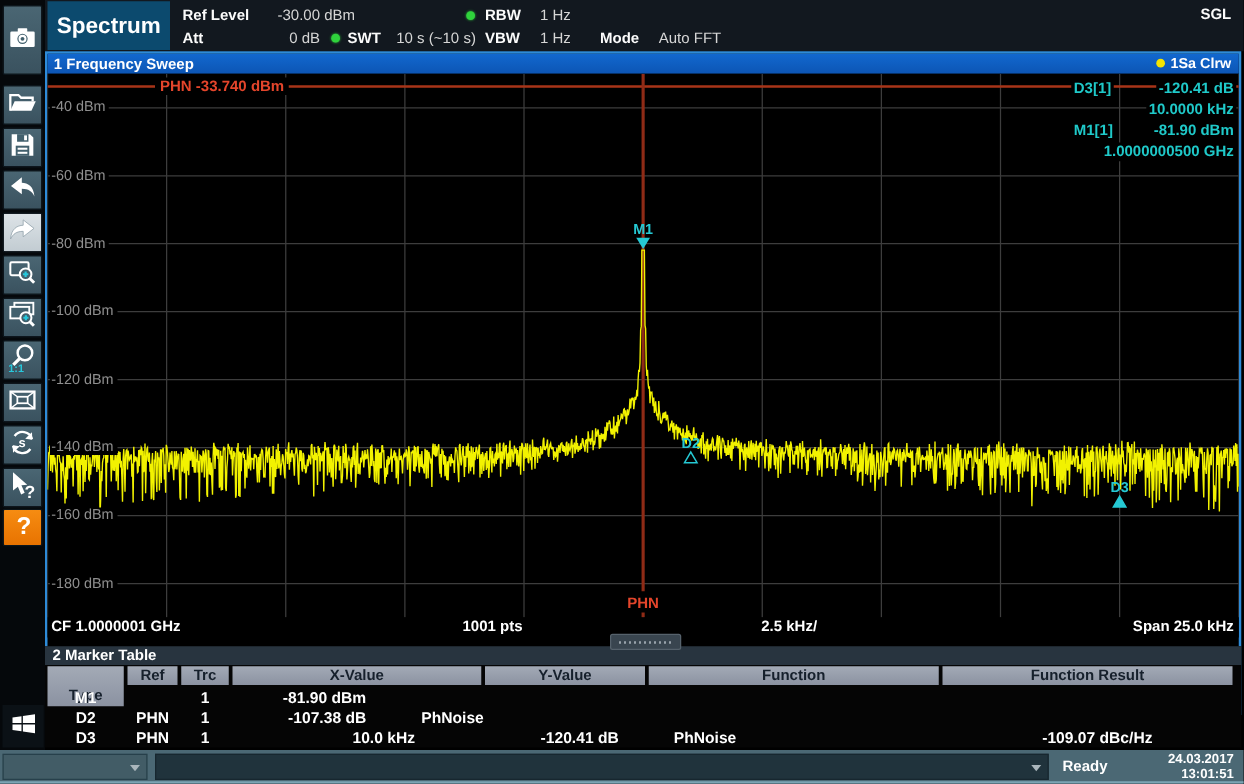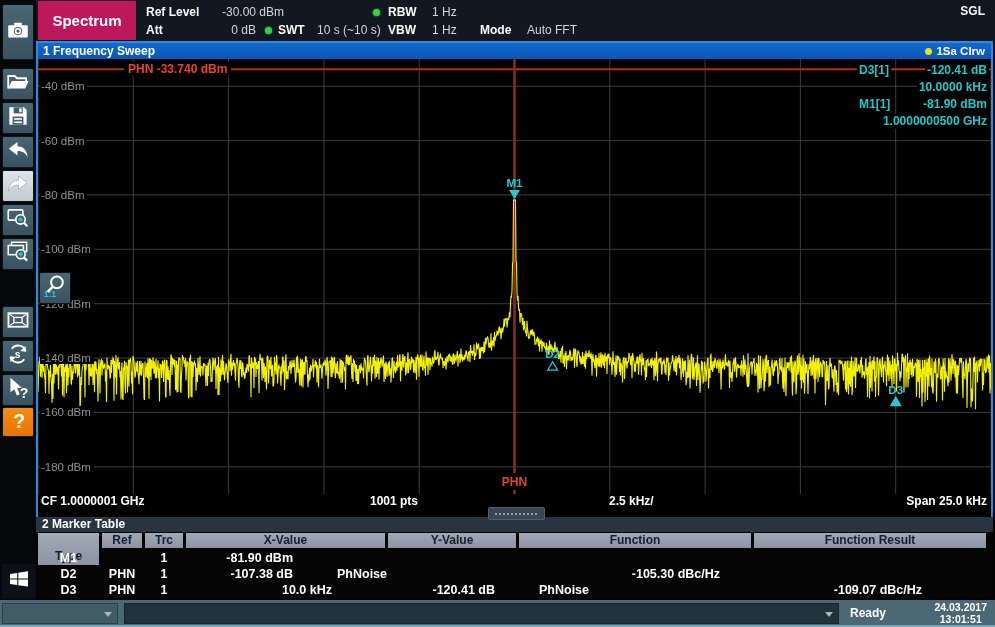--- a/index.html
+++ b/index.html
@@ -10,21 +10,21 @@
 #sidebar { position:absolute; left:0; top:0; width:36px; height:600px; background:#05080b; z-index:5; }
 .sbtn { position:absolute; left:2px; width:32px; height:32px; background:linear-gradient(#4a6673,#3a525f); border:1px solid #0c151b; border-radius:2px; display:flex; align-items:center; justify-content:center; }
 .sbtn svg { width:26px; height:26px; }
 .sbtn.hl { background:linear-gradient(#dde3e7,#c2ccd2); }
 .sbtn.orange { background:linear-gradient(#f68c12,#e87300); }
 
 
 #header { position:absolute; left:36px; top:0; width:959px; height:41px; background:#12181f; color:#e8e8e8; font-size:12px; }
 #header .lbl { font-weight:bold; color:#fbfbfb; position:absolute; }
 #header .val { color:#d6d6d6; position:absolute; }
-#spectrum-tab { position:absolute; left:2px; top:1px; width:98px; height:39px; background:#be185d; display:flex; align-items:center; justify-content:center; font-weight:bold; color:#fff; font-size:15px; }
+#spectrum-tab { position:absolute; left:2px; top:1px; width:98px; height:39px; background:#0c4a6e; display:flex; align-items:center; justify-content:center; font-weight:bold; color:#fff; font-size:18px; }
 .led { position:absolute; width:7px; height:7px; border-radius:50%; background:#2fd23c; box-shadow:0 0 2px #2fd23c; }
 
 
 #sweep-window { position:absolute; left:36px; top:41px; width:957px; height:531px; border:2px solid #2e8bd8; background:#000; }
 #sweep-title { position:absolute; left:0; top:0; width:953px; height:16px; background:linear-gradient(#1268cf,#0c55b4); color:#fff; font-size:12px; font-weight:bold; line-height:16px; padding-left:5px; }
 #trace-badge { position:absolute; right:6px; top:0; height:16px; line-height:16px; font-size:11.5px; color:#fff; font-weight:bold; }
 #trace-badge .dot { display:inline-block; width:7px; height:7px; border-radius:50%; background:#f4e400; margin-right:4px; }
 #plot { position:absolute; left:0; top:16px; width:953px; height:435px; background:#000; }
 #plot svg { position:absolute; left:0; top:0; }
 .yl { position:absolute; left:2px; transform:translateY(-50%); color:#8f8f8f; font-size:11.5px; background:#000; padding:0 3px 0 1px; }
@@ -55,21 +55,21 @@
 .c4{width:128px;text-align:right;padding-right:21px;margin-right:3px;}
 .c5{width:232px;text-align:left;padding-left:20px;margin-right:3px;}
 .c6{width:232px;text-align:right;padding-right:64px;}
 
 
 #status-bar { position:absolute; left:0; top:600px; width:995px; height:27px; background:#4b6874; border-bottom:2px solid #7ba4b4; }
 #sb-left-dd { position:absolute; left:2px; top:3px; width:116px; height:21px; background:#425c66; border:1px solid #27404b; }
 #sb-left-dd .tri, #sb-mid .tri { position:absolute; right:5px; top:8px; width:0; height:0; border-left:4px solid transparent; border-right:4px solid transparent; border-top:5px solid #aab6bc; }
 #sb-mid { position:absolute; left:124px; top:3px; width:715px; height:21px; background:#20333c; border:1px solid #17272f; }
 #sb-ready { position:absolute; left:850px; top:6px; color:#fff; font-size:12px; font-weight:bold; }
-#sb-datetime { position:absolute; right:8px; top:2px; text-align:center; color:#fff; font-size:10.5px; font-weight:bold; line-height:11.5px; }
+#sb-datetime { position:absolute; right:8px; top:2px; text-align:right; color:#fff; font-size:10.5px; font-weight:bold; line-height:11.5px; }
 
 #win-btn { position:absolute; left:2px; top:564px; width:33px; height:34px; background:#0b1116; display:flex; align-items:center; justify-content:center; z-index:6; }
 #win-btn svg { width:26px; height:24px; }
 </style>
 </head>
 <body>
 
 <div id="sidebar">
   <div class="sbtn" style="top:4px;height:56px;">
     <span><svg viewBox="0 0 24 24">
@@ -117,21 +117,21 @@
   </div>
   <div class="sbtn" style="top:238px;">
     <span><svg viewBox="0 0 24 24">
           <rect x="6" y="3" width="14" height="8.5" fill="none" stroke="#fff" stroke-width="1.4"></rect>
           <rect x="3" y="6" width="14" height="8.5" fill="#42606d" stroke="#fff" stroke-width="1.4"></rect>
           <path d="M17.4 16.9 L20.4 19.9" stroke="#fff" stroke-width="2.2"></path>
           <circle cx="14.5" cy="14" r="4.1" fill="#42606d" stroke="#fff" stroke-width="1.5"></circle>
           <path d="M14.5 12.1 v3.8 M12.6 14 h3.8" stroke="#25c8dc" stroke-width="1.6"></path>
         </svg></span>
   </div>
-  <div class="sbtn" style="top:272px;margin-left:37px;">
+  <div class="sbtn" style="top:272px;">
     <span><svg viewBox="0 0 24 24">
           <circle cx="13.8" cy="8.6" r="5.4" fill="none" stroke="#fff" stroke-width="1.8"></circle>
           <path d="M10 12.6 L5.2 17.4" stroke="#fff" stroke-width="2.4"></path>
           <text x="1.5" y="22.5" font-size="8" fill="#28c8dc" font-weight="bold" font-family="Liberation Sans, sans-serif">1:1</text>
         </svg></span>
   </div>
   <div class="sbtn" style="top:306px;">
     <span><svg viewBox="0 0 24 24">
           <rect x="3.2" y="5.8" width="17.6" height="12.4" fill="none" stroke="#fff" stroke-width="1.7"></rect>
           <rect x="8.2" y="9.6" width="7.6" height="4.8" fill="none" stroke="#fff" stroke-width="1.3"></rect>
@@ -284,21 +284,20 @@
         <div class="mc c4">-81.90 dBm</div>
         <div class="mc c5"></div>
         <div class="mc c6"></div>
       </div>
       <div class="mt-row">
         <div class="mc c0">D2</div>
         <div class="mc c1">PHN</div>
         <div class="mc c2">1</div>
         <div class="mc c4">-107.38 dB</div>
         <div class="mc c5">PhNoise</div>
-        <div class="mc c6">-105.30 dBc/Hz</div>
       </div>
       <div class="mt-row">
         <div class="mc c0">D3</div>
         <div class="mc c1">PHN</div>
         <div class="mc c2">1</div>
         <div class="mc c3">10.0 kHz</div>
         <div class="mc c4">-120.41 dB</div>
         <div class="mc c5">PhNoise</div>
         <div class="mc c6">-109.07 dBc/Hz</div>
       </div>

